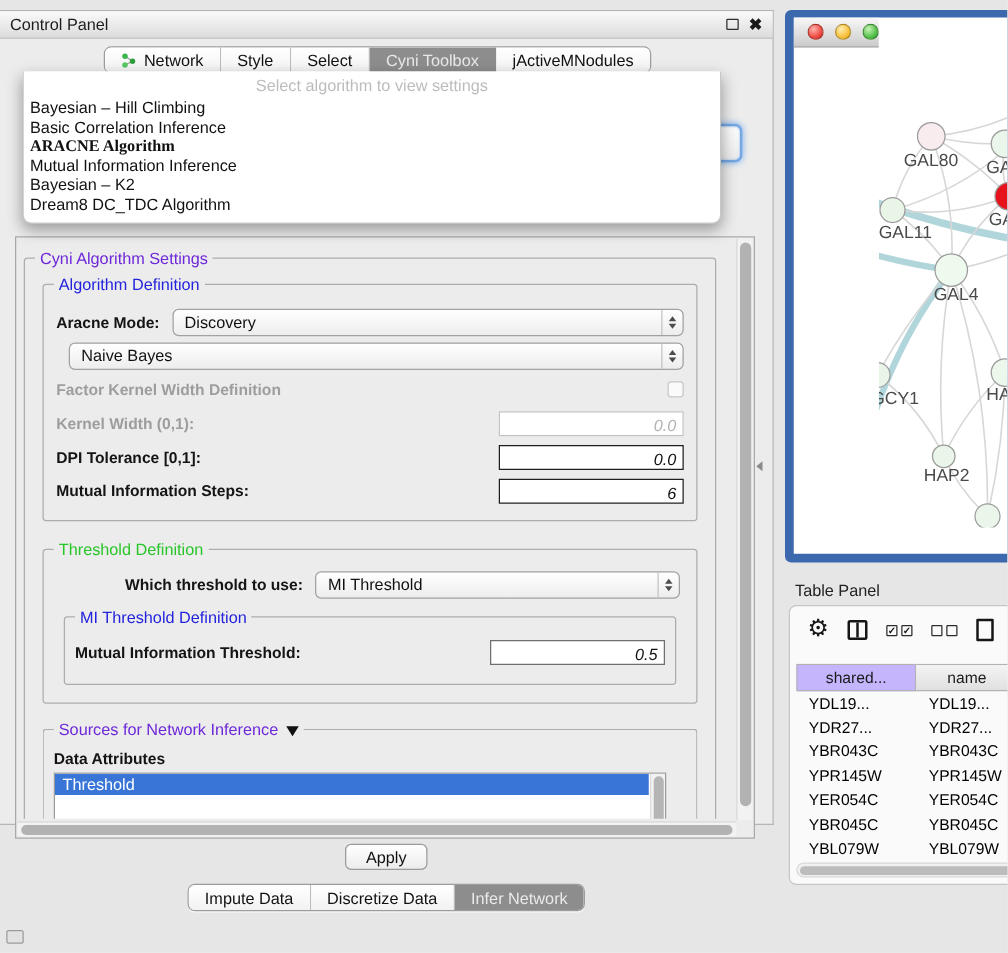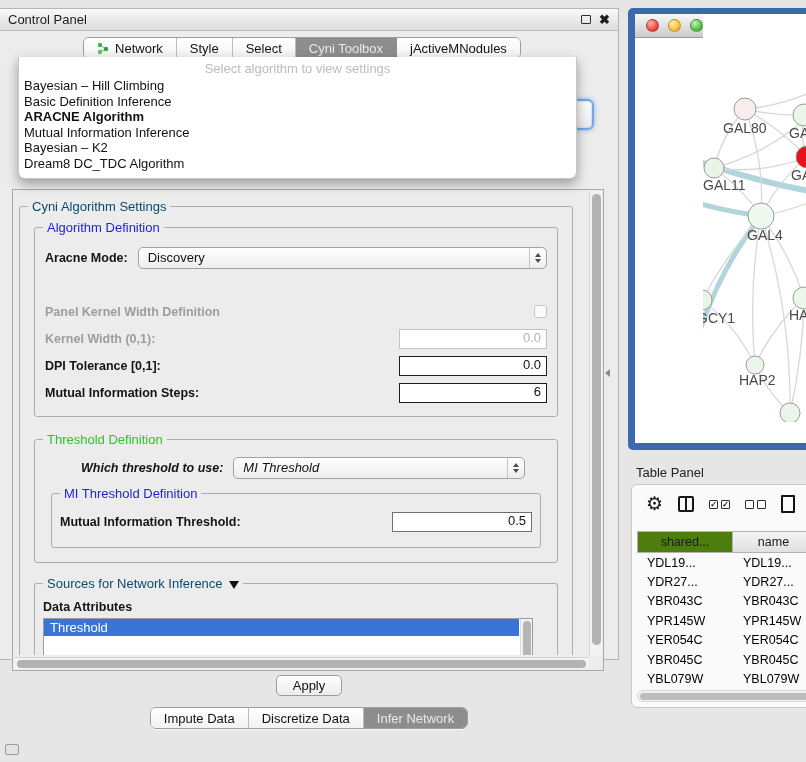--- a/index.html
+++ b/index.html
@@ -17,65 +17,65 @@
   .tabbar { position:absolute; top:28px; left:0; right:14px; display:flex; justify-content:center; }
   .seg { display:flex; border:1px solid #9d9d9d; border-radius:6px; overflow:hidden; background:#fff; height:22px; box-shadow:0 1px 0 rgba(255,255,255,.7); }
   .seg .tab { display:flex; align-items:center; gap:5px; padding:0 13px; font-size:13px; color:#111; border-right:1px solid #bdbdbd; background:linear-gradient(#ffffff,#f2f2f2); white-space:nowrap; }
   .seg .tab:last-child { border-right:none; }
   .seg .tab.sel { background:#8d8d8d; color:#e9e9e9; border-right-color:#8d8d8d; }
 
   
   .algo-popup { position:absolute; left:18px; top:48px; width:559px; background:#fff; border:1px solid #c7c7c7; border-top:none; border-radius:0 0 7px 7px; box-shadow:0 5px 12px rgba(0,0,0,.35); padding:2px 0 7px; z-index:50; }
   .popup-placeholder { text-align:center; color:#bcbcbc; font-size:13px; line-height:19px; }
   .popup-item { font-size:13px; line-height:15.5px; padding-left:5px; white-space:nowrap; }
-  .popup-item.bold { font-weight:700; }
+  .popup-item.bold { font-weight:700;font-family:Liberation Serif, serif; }
 
   
   .combo-frag { position:absolute; left:561px; top:90px; width:33px; height:31px; border:2px solid #74a7e3; box-shadow:0 0 5px #86b5ec, inset 0 0 2px #86b5ec; border-radius:6px; background:linear-gradient(#fdfdfd,#ececec); z-index:10; }
 
   
   .spane { position:absolute; left:12px; top:180px; width:592px; height:482px; border:1px solid #a9a9a9; background:#ececec; overflow:hidden; }
   .spane-content { position:absolute; left:2px; top:4px; width:562px; bottom:15px; overflow:hidden; }
 
   .vsb { position:absolute; top:1px; right:1px; bottom:14px; width:13px; background:#f2f2f2; border-left:1px solid #d6d6d6; }
   .vsb .thumb { position:absolute; left:2px; top:3px; width:9px; height:97%; background:#b2b2b2; border-radius:5px; }
   .hsb { position:absolute; left:1px; right:14px; bottom:1px; height:12px; background:#f2f2f2; border-top:1px solid #d6d6d6; }
   .hsb .thumb { position:absolute; top:2px; left:3px; right:3px; height:8px; background:#b2b2b2; border-radius:5px; }
 
   .grp { position:relative; border:1px solid #adadad; border-radius:3px; }
   .gtitle { position:absolute; top:-8px; left:8px; background:#ececec; padding:0 4px; font-size:13px; white-space:nowrap; }
-  .t-black{ color:#0c4a6e; } .t-blue{ color:#2323dd; } .t-green{ color:#29c629; }
+  .t-black{ color:#6d28d9; } .t-blue{ color:#2323dd; } .t-green{ color:#29c629; }
 
   .grp-outer { margin:12px 4px 0 4px; height:900px; padding:8px 6px; }
   .grp-algo  { margin:12px 8px 0 8px; padding:14px 10px 8px; }
   .grp-thresh{ margin:22px 8px 0 8px; padding:12px 10px 14px; }
   .grp-mith  { margin:14px 6px 0 6px; padding:12px 8px 10px; }
   .grp-src   { margin:20px 8px 0 8px; padding:10px 6px 8px; border-bottom:none; border-bottom-left-radius:0; border-bottom-right-radius:0; height:120px; }
 
   .frow { display:flex; align-items:center; margin:4px 0; min-height:23px; font-size:12.5px; }
   .lbl-b { font-weight:700; color:#141414; white-space:nowrap; }
   .lbl-g { font-weight:700; color:#9d9d9d; white-space:nowrap; }
 
   .combo { flex:1; display:flex; align-items:center; height:22px; border:1px solid #a2a2a2; border-radius:5px; background:linear-gradient(#ffffff,#ededed); margin-left:10px; min-width:0; }
   .combo .cval { flex:1; padding-left:9px; font-size:13px; color:#111; white-space:nowrap; overflow:hidden; }
   .combo .arr { width:17px; height:100%; display:flex; flex-direction:column; align-items:center; justify-content:center; gap:2px; border-left:1px solid #c4c4c4; }
   .tri-up { width:0; height:0; border-left:3.5px solid transparent; border-right:3.5px solid transparent; border-bottom:4.5px solid #4c4c4c; }
   .tri-dn { width:0; height:0; border-left:3.5px solid transparent; border-right:3.5px solid transparent; border-top:4.5px solid #4c4c4c; }
 
-  .tf { width:148px; height:20px; border:1px solid #6f6f6f; background:#fff; display:flex; align-items:flex-start; justify-content:flex-end; padding-right:5px; font-size:13px; margin-left:auto; }
+  .tf { width:148px; height:20px; border:1px solid #6f6f6f; background:#fff; display:flex; align-items:flex-end; justify-content:flex-end; padding-right:5px; font-size:13px; margin-left:auto;font-style:italic; }
   .tf.dark { border:1.5px solid #1e1e1e; }
   .tf.dis  { border:1px solid #c3c3c3; color:#b3b3b3; }
 
   .checkbox { width:13px; height:13px; border:1px solid #c6c6c6; border-radius:3px; background:#fafafa; margin-left:auto; }
 
   .hub-row { display:flex; align-items:center; gap:9px; font-size:13px; color:#161616; margin:12px 4px 4px 10px; }
   .arrow-right { width:0; height:0; border-top:5.5px solid transparent; border-bottom:5.5px solid transparent; border-left:8px solid #111; }
   .arrow-down  { width:0; height:0; border-left:5.5px solid transparent; border-right:5.5px solid transparent; border-top:8px solid #111; display:inline-block; vertical-align:middle; margin-left:6px; }
 
-  .which-row { margin-left:36px;font-style:italic; }
+  .which-row { margin-left:55px; }
   .which-row .combo { max-width:292px; }
   .mith-row .tf { width:140px; }
 
   .attr-hdr { font-size:12.5px; font-weight:700; margin:6px 0 4px 2px; color:#141414; }
   .attr-list { position:relative; margin:0 18px 0 2px; height:72px; border:1px solid #9c9c9c; background:#fff; overflow:hidden; }
   .attr-item { background:#3875d6; color:#fff; font-size:13px; line-height:17px; padding-left:6px; margin-right:13px; white-space:nowrap; }
   .attr-vsb { position:absolute; right:0; top:0; bottom:0; width:12px; background:#f2f2f2; border-left:1px solid #dcdcdc; }
   .attr-vsb .thumb { position:absolute; left:1.5px; top:2px; width:8px; height:85%; background:#b5b5b5; border-radius:4px; }
 
   .apply { position:absolute; left:50%; top:666px; transform:translateX(-50%); width:66px; height:21px; border:1px solid #9c9c9c; border-radius:5px; background:linear-gradient(#ffffff,#ececec); font-size:13px; display:flex; align-items:center; justify-content:center; }
@@ -104,21 +104,21 @@
   .gear { font-size:19px; line-height:16px; color:#161616; }
   .cols-ic { width:16px; height:16px; border:2px solid #161616; border-radius:2px; position:relative; }
   .cols-ic::after { content:""; position:absolute; left:50%; top:0; bottom:0; width:2px; background:#161616; transform:translateX(-50%); }
   .ckpair { display:flex; gap:3px; }
   .ck { width:9px; height:9px; border:1.5px solid #2c2c2c; border-radius:1px; font-size:8px; line-height:8px; text-align:center; color:#111; font-weight:700; }
   .page-ic { width:14px; height:18px; border:2px solid #161616; border-radius:1px; flex:none; }
   .tp-table { position:absolute; left:5px; top:46px; width:240px; bottom:20px; overflow:hidden; font-size:12.5px; }
   .tp-head { display:flex; height:22px; }
   .tp-head .hc { border:1px solid #b2b2b2; border-left:none; display:flex; align-items:center; justify-content:center; font-size:12.5px; color:#1b1b1b; flex:none; }
   .tp-head .hc:first-child { border-left:1px solid #b2b2b2; }
-  .hc.hl { background:#4d7c0f; }
+  .hc.hl { background:#c4b5fd; }
   .hc.plain { background:linear-gradient(#f4f4f4,#e0e0e0); }
   .tp-row { display:flex; height:19.4px; align-items:center; }
   .tp-row .cell { flex:none; padding-left:10px; white-space:nowrap; overflow:hidden; color:#000; }
   .tp-hsb { position:absolute; left:5px; width:190px; bottom:5px; height:12px; background:#f0f0f0; border:1px solid #d8d8d8; border-radius:6px; }
   .tp-hsb .thumb { position:absolute; left:2px; right:2px; top:1.5px; height:7px; background:#bcbcbc; border-radius:4px; }
 
   .net-ic { display:inline-block; }
 </style>
 </head>
 <body>
@@ -158,21 +158,21 @@
         </div>
     </div>
   </div>
 
   <div class="combo-frag"></div>
 
   <div class="algo-popup">
     <div class="popup-placeholder">Select algorithm to view settings</div>
     <div id="popup-items">
         <div class="popup-item">Bayesian – Hill Climbing</div>
-        <div class="popup-item">Basic Definition Inference</div>
+        <div class="popup-item">Basic Correlation Inference</div>
         <div class="popup-item bold">ARACNE Algorithm</div>
         <div class="popup-item">Mutual Information Inference</div>
         <div class="popup-item">Bayesian – K2</div>
         <div class="popup-item">Dream8 DC_TDC Algorithm</div>
       </div>
   </div>
 
   <div class="spane">
     <div class="spane-content">
       <div class="grp grp-outer">
@@ -186,24 +186,31 @@
             <div class="combo">
               <span class="cval">Discovery</span>
               <span class="arr">
                   <i class="tri-up"></i>
                   <i class="tri-dn"></i>
                 </span>
             </div>
           </div>
 
           <div class="frow">
-          </div>
-
-          <div class="frow">
-            <span class="lbl-g">Panel Kernel Width Definition</span>
+            <div class="combo">
+              <span class="cval">Naive Bayes</span>
+              <span class="arr">
+                  <i class="tri-up"></i>
+                  <i class="tri-dn"></i>
+                </span>
+            </div>
+          </div>
+
+          <div class="frow">
+            <span class="lbl-g">Factor Kernel Width Definition</span>
             <span class="checkbox"></span>
           </div>
 
           <div class="frow">
             <span class="lbl-g">Kernel Width (0,1):</span>
             <div class="tf dis">
                 <span>0.0</span>
               </div>
           </div>
 

